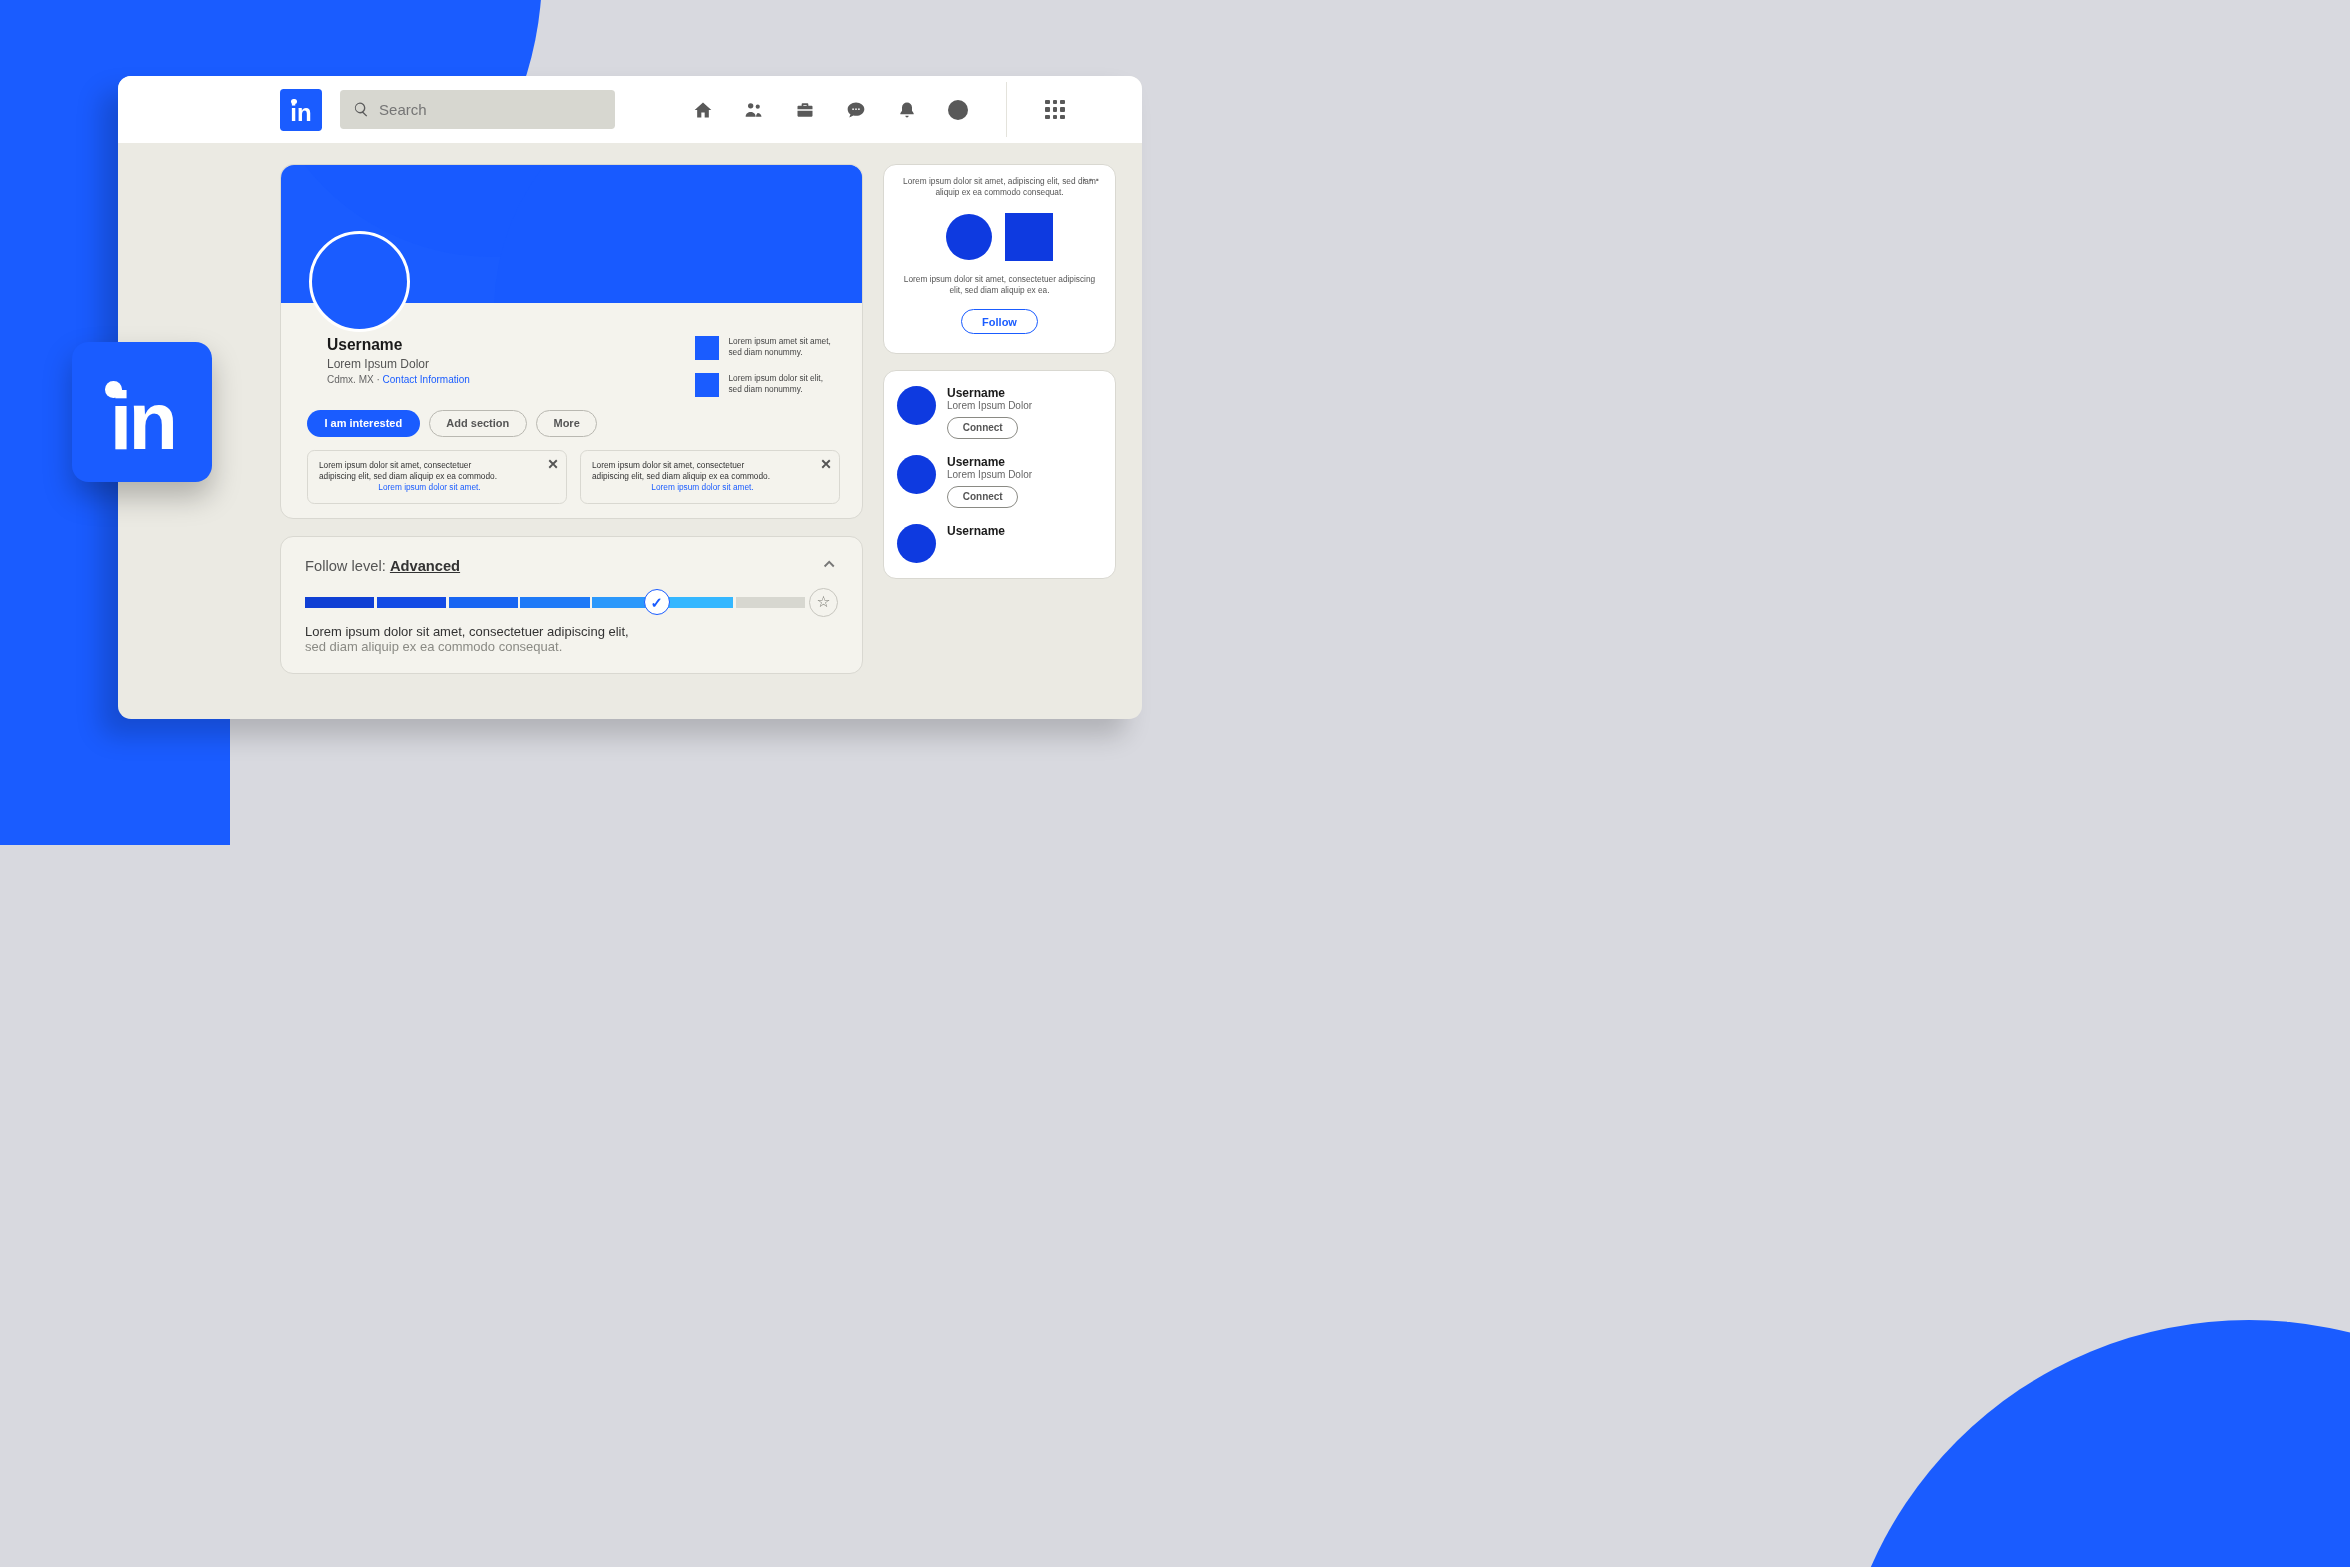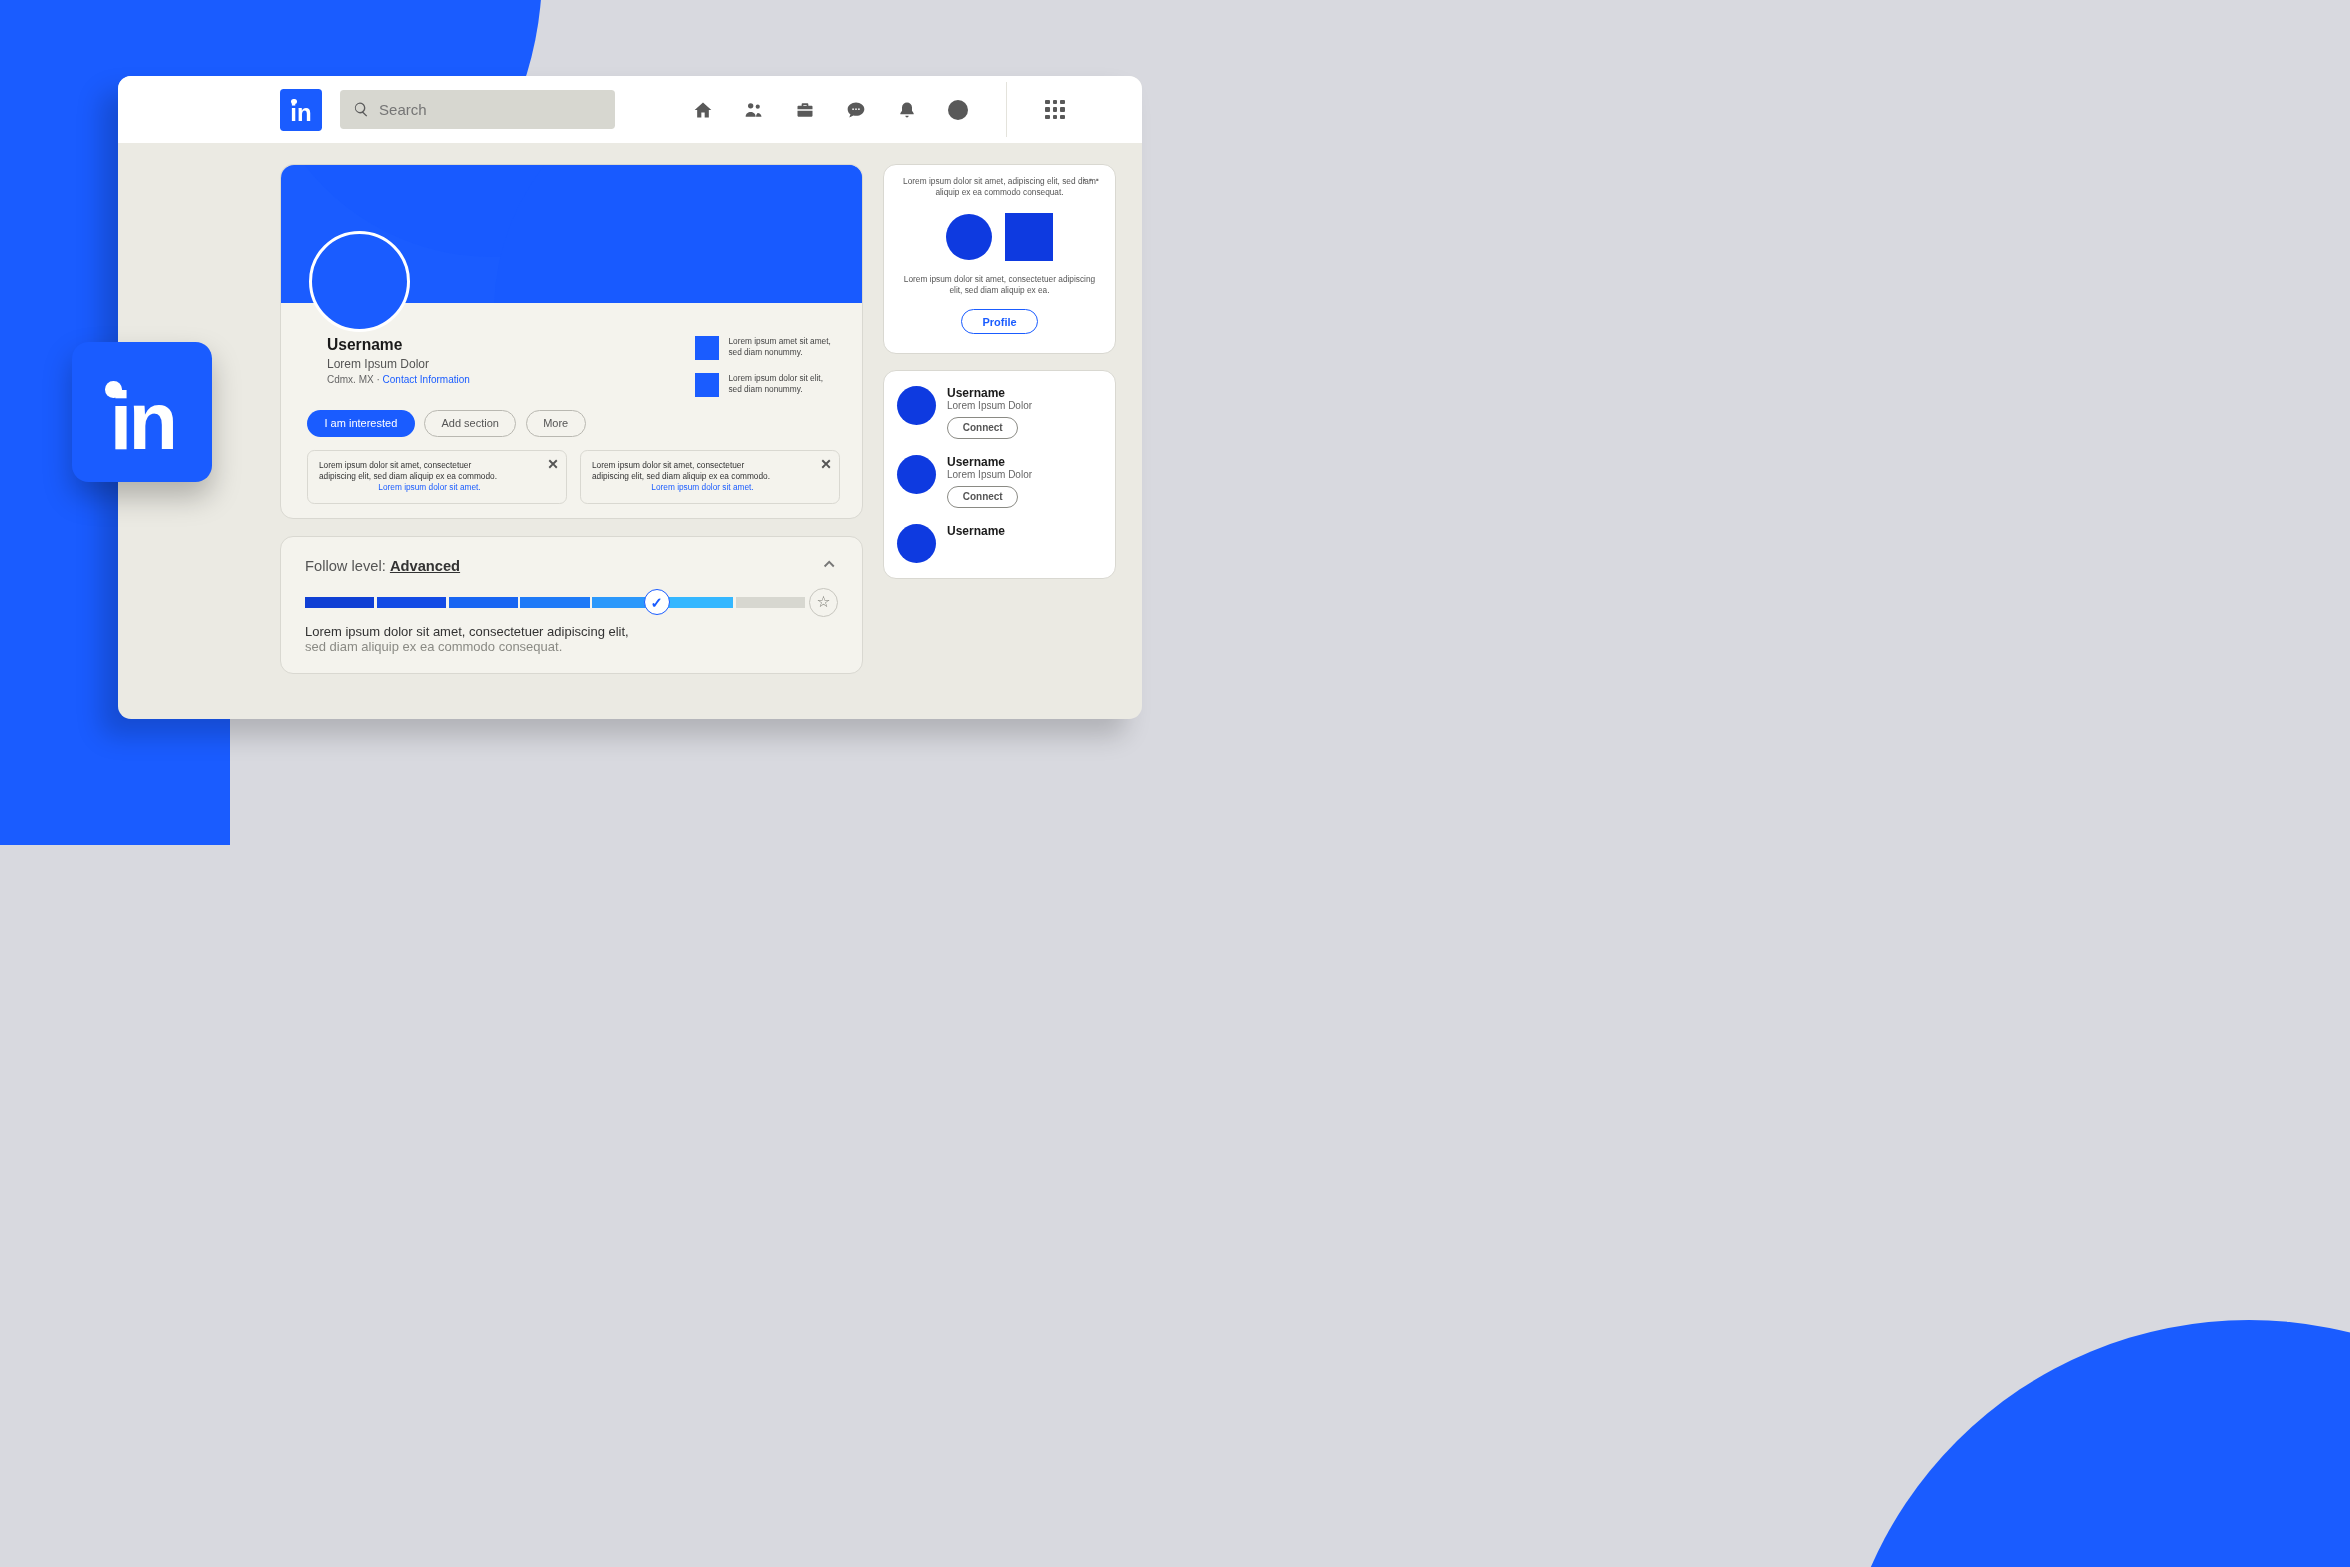--- a/index.html
+++ b/index.html
@@ -179,21 +179,21 @@
   .profile-left .loc .ci { color: #1a5cff; }
   .profile-right { display: flex; flex-direction: column; gap: 13px; padding-right: 9.2px; min-width: 129px; }
   .meta-row { display: flex; gap: 9.2px; align-items: flex-start; }
   .meta-sq { width: 24px; height: 24px; background: #1a5cff; flex-shrink: 0; }
   .meta-row .mt { font-size: 8.3px; line-height: 1.3; color: #444; }
 
   .profile-actions {
     display: flex; gap: 9.2px; padding: 13px 22px 0 26px;
   }
   .btn {
-    border-radius: 18.4px; padding: 6.4px 16.5px; font-size: 11px; font-weight: 400;
+    border-radius: 18.4px; padding: 6.4px 16.5px; font-size: 11px; font-weight: 700;
     cursor: pointer; border: 0.9px solid transparent;
   }
   .btn-primary { background: #1a5cff; color: #fff; }
   .btn-outline { background: transparent; color: #555; border-color: #b9b8b1; }
 
   .tip-row { display: flex; gap: 13px; padding: 13px 22px 0 26px; }
   .tip {
     flex: 1;
     border: 0.9px solid #d9d8d1;
     border-radius: 7.3px;
@@ -430,21 +430,21 @@
     <div class="col-side">
 
       <div class="card side1">
         <span class="more">···</span>
         <div class="top-copy">Lorem ipsum dolor sit amet, adipiscing elit, sed diam aliquip ex ea commodo consequat.</div>
         <div class="shapes">
           <div class="circ"></div>
           <div class="sq"></div>
         </div>
         <div class="bot-copy">Lorem ipsum dolor sit amet, consectetuer adipiscing elit, sed diam aliquip ex ea.</div>
-        <span class="btn-follow">Profile</span>
+        <span class="btn-follow">Follow</span>
       </div>
 
       <div class="card side2">
         <div class="sugg">
           <div class="av"></div>
           <div class="info">
             <div class="nm">Username</div>
             <div class="sb">Lorem Ipsum Dolor</div>
             <button class="btn-connect">Connect</button>
           </div>

